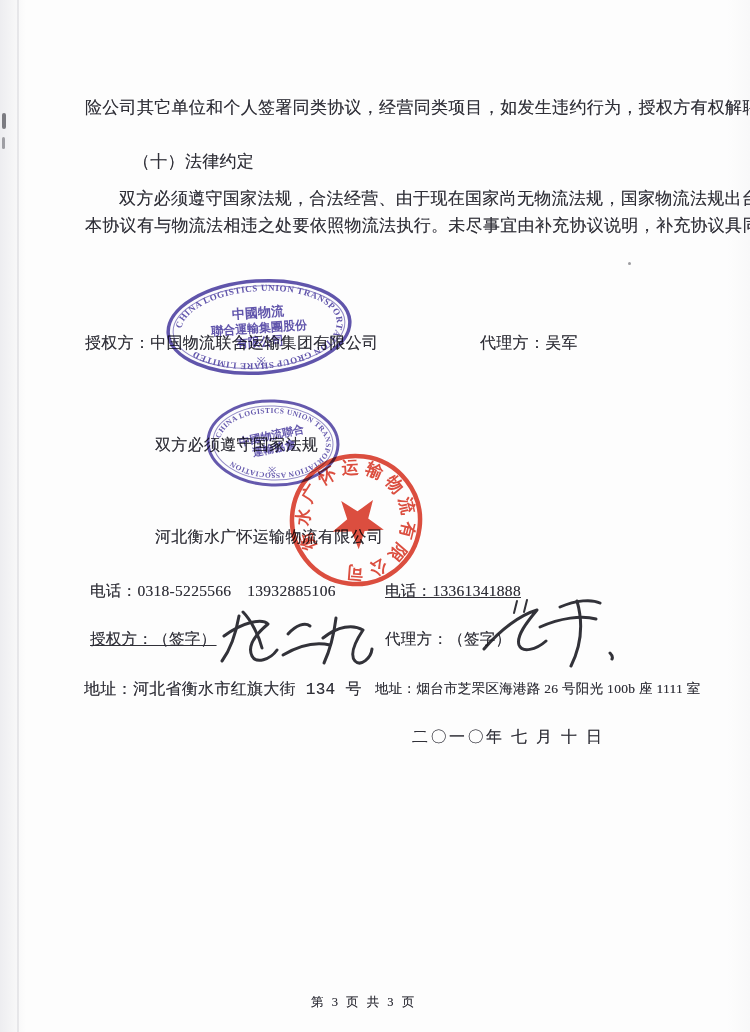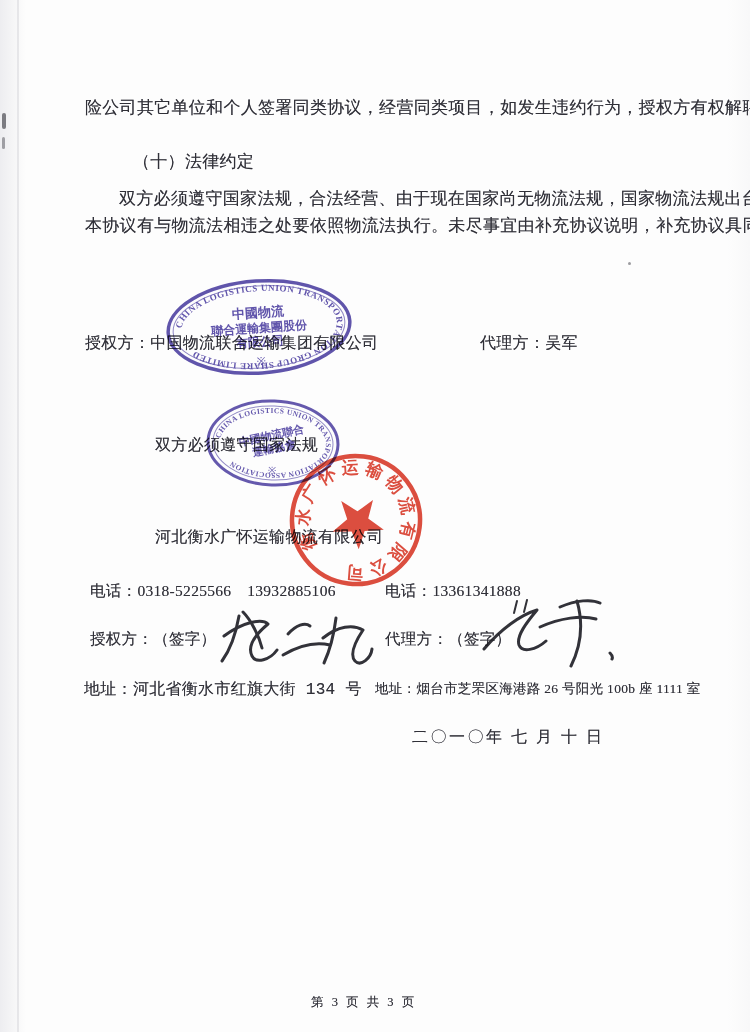--- a/index.html
+++ b/index.html
@@ -42,23 +42,23 @@
   <div class="txt" style="left:119px;top:187px;">双方必须遵守国家法规，合法经营、由于现在国家尚无物流法规，国家物流法规出台后</div>
   <div class="txt" style="left:85px;top:214px;">本协议有与物流法相违之处要依照物流法执行。未尽事宜由补充协议说明，补充协议具同等</div>
 
   <div class="txt" style="left:85px;top:333px;font-size:16px;">授权方：中国物流联合运输集团有限公司</div>
   <div class="txt" style="left:480px;top:333px;font-size:16px;">代理方：吴军</div>
 
   <div class="txt" style="left:155px;top:435px;font-size:16px;">双方必须遵守国家法规</div>
   <div class="txt" style="left:155px;top:527px;font-size:16px;">河北衡水广怀运输物流有限公司</div>
 
   <div class="txt small" style="left:90px;top:581px;">电话：0318-5225566　13932885106</div>
-  <div class="txt small" style="left:385px;top:581px;">电话：13361341888</div>
+  <div class="txt small" style="left:385px;top:581px;text-decoration:underline;">电话：13361341888</div>
 
-  <div class="txt small" style="left:90px;top:629px;">授权方：（签字）</div>
+  <div class="txt small" style="left:90px;top:629px;text-decoration:underline;">授权方：（签字）</div>
   <div class="txt small" style="left:385px;top:629px;">代理方：（签字）</div>
 
   <div class="txt" style="left:84px;top:679px;font-size:16px;font-family:Liberation Mono, monospace;">地址：河北省衡水市红旗大街 134 号</div>
   <div class="txt" style="left:375px;top:680px;font-size:13.5px;">地址：烟台市芝罘区海港路 26 号阳光 100b 座 1111 室</div>
 
   <div class="txt" style="left:412px;top:727px;font-size:16px;letter-spacing:2.5px;">二〇一〇年 七 月 十 日</div>
 
   <div class="txt" style="left:311px;top:958px;font-size:12.5px;letter-spacing:2.5px;margin-top:36px;">第 3 页 共 3 页</div>
 
   <svg class="stamp" style="left:159px;top:270px;" width="200" height="115" viewBox="0 0 200 115">

